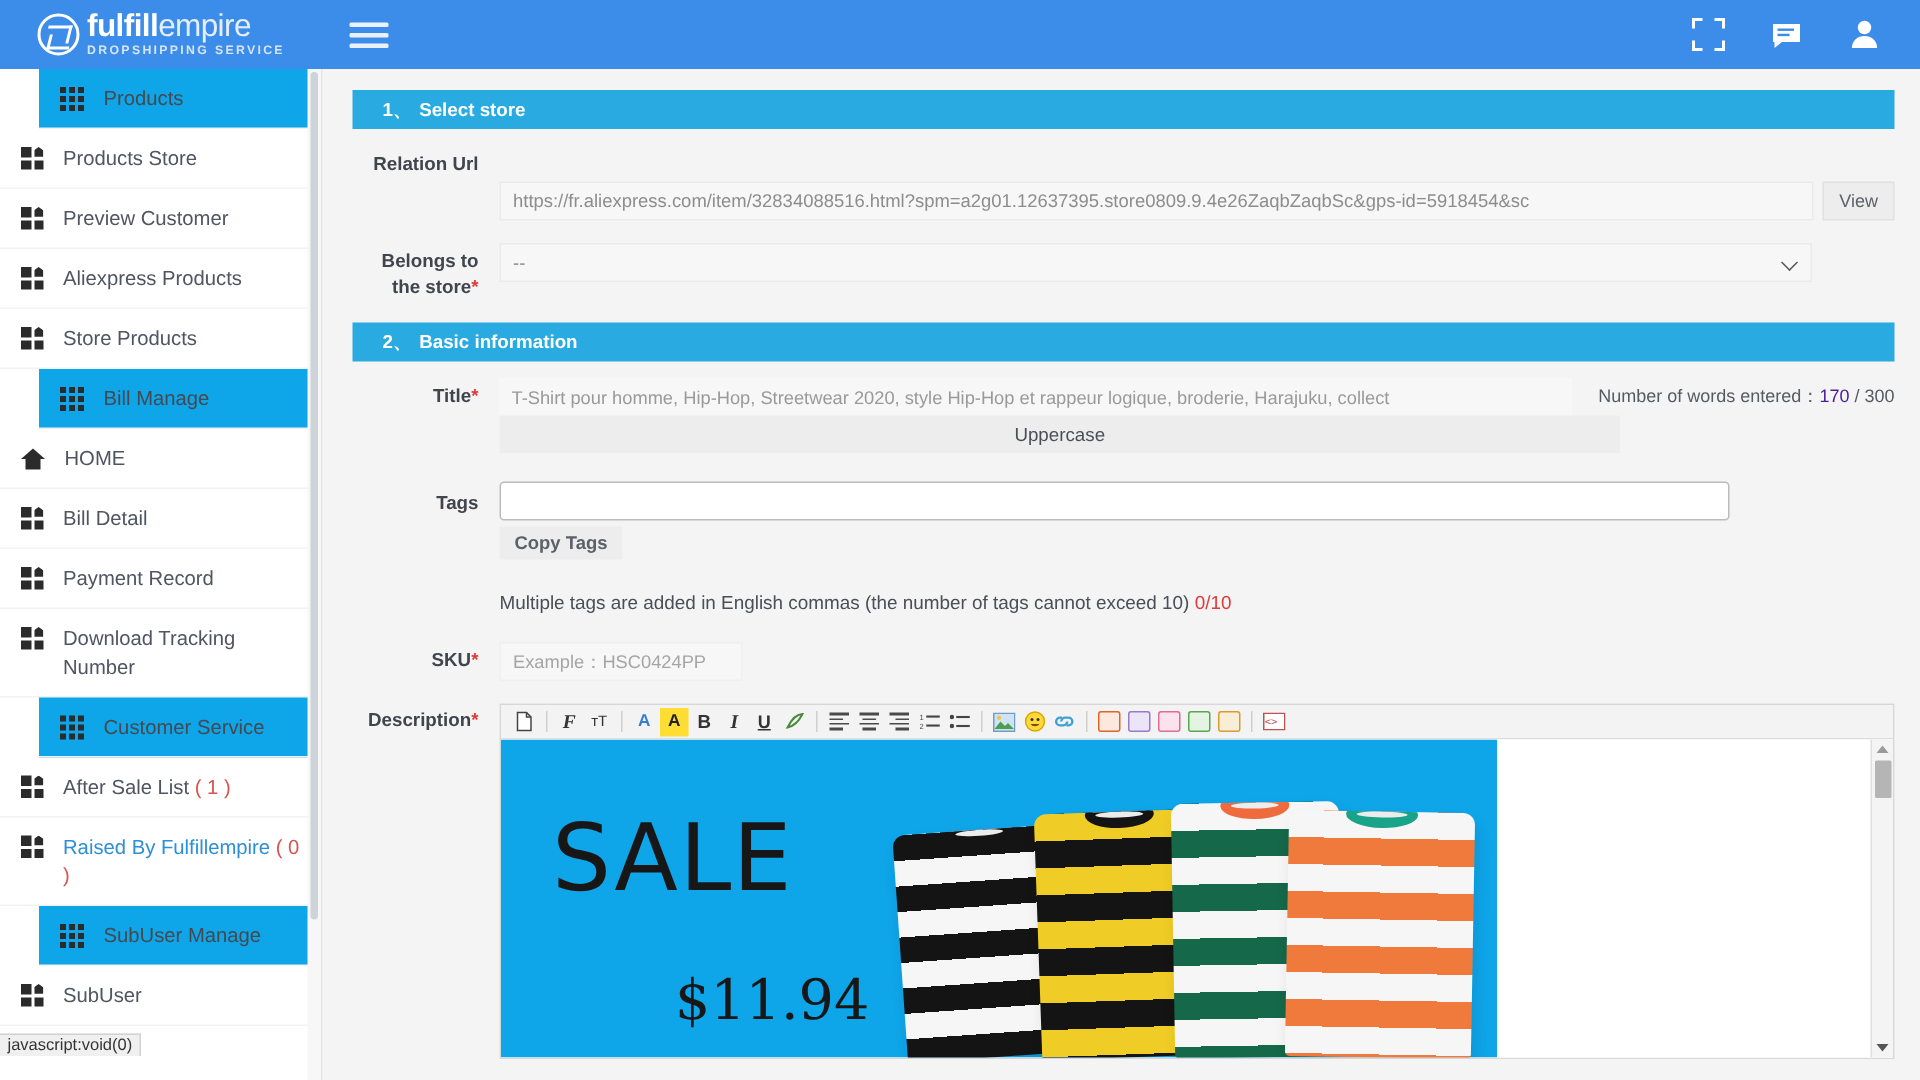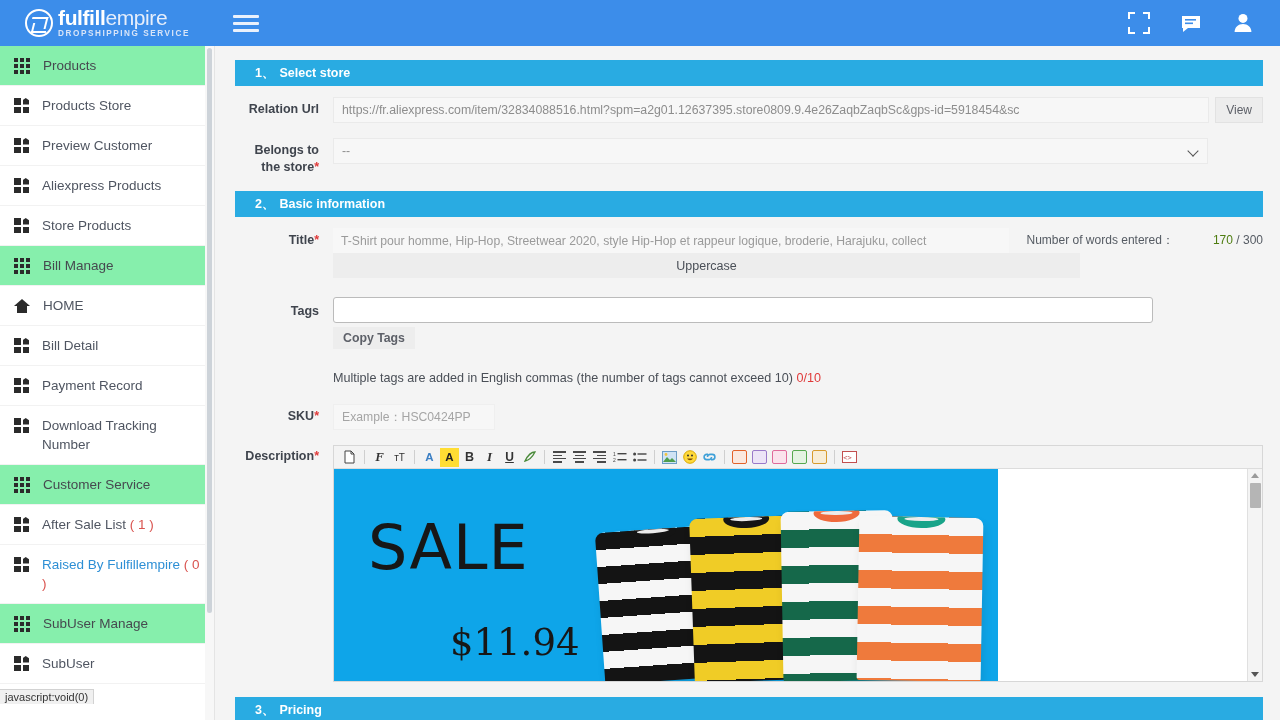--- a/index.html
+++ b/index.html
@@ -77,21 +77,21 @@
   }
   #sidebar-inner { width: 215px; }
   .nav-item {
     display: flex; align-items: flex-start;
     padding: 10px 8px 10px 14px;
     font-size: 13.5px; color: #4f5561;
     cursor: pointer; line-height: 19px;
     border-bottom: 1px solid #f2f2f2;
     min-height: 39px;
   }
-  .nav-item.header { background: #86efac; color: #46494f; }
+  .nav-item.header { background: #0ea5e9; color: #46494f; margin-left: 26px; }
   .nav-item.header .nav-label { padding-left: 0; }
   .nav-item .gicon {
     flex: none; width: 16px; height: 16px; margin-top: 2px; margin-right: 13px;
     display: grid; grid-template-columns: repeat(3, 1fr); grid-template-rows: repeat(3, 1fr);
     gap: 1.5px;
   }
   .nav-item .gicon s { display: block; background: #2b2b2b; }
   .nav-item .gicon.four {
     grid-template-columns: repeat(2, 1fr); grid-template-rows: repeat(2, 1fr); gap: 2px;
     width: 15px; height: 15px;
@@ -176,21 +176,21 @@
   .title-input {
     height: 25px; background: #f7f7f7;
     font-size: 12.2px; color: #9a9a9a;
     display: flex; align-items: center; padding: 0 8px;
     overflow: hidden; white-space: nowrap;
   }
   .wordcount {
     font-size: 12px; color: #555b63; padding-left: 18px; white-space: nowrap;
     line-height: 25px;
   }
-  .wordcount .red { color: #4d7c0f; margin-left: 39px; }
+  .wordcount .red { color: #4c1d95; }
   .uppercase-row {
     background: #ededed; height: 25px;
     display: flex; align-items: center; justify-content: center;
     font-size: 12.5px; color: #4a4f57;
   }
   .tags-input {
     height: 26px; background: #fff; border: 1px solid #bbb; border-radius: 3px;
   }
   .copy-tags {
     background: #ededed; font-size: 12.3px; color: #5d6068;
@@ -485,21 +485,21 @@
 
 <div id="main">
 
   <div class="sec-bar">
     <span class="num">1、</span>
     <span>Select store</span>
   </div>
   <div class="panel">
     <div class="frow" style="margin-top:11px;">
       <div class="flabel">Relation Url</div>
-      <div class="fctl" style="display:flex;align-items:flex-end;">
+      <div class="fctl" style="display:flex;align-items:flex-end;margin-top:24px;">
         <div class="inp" style="flex:1;">https://fr.aliexpress.com/item/32834088516.html?spm=a2g01.12637395.store0809.9.4e26ZaqbZaqbSc&amp;gps-id=5918454&amp;sc</div>
         <div class="btn-flat" style="margin-left:6px;">View</div>
       </div>
     </div>
     <div class="frow" style="margin-top:15px;">
       <div class="flabel">
         <span>Belongs to the store</span><span class="req">*</span>
       </div>
       <div class="fctl" style="padding-right:55px;">
         <div class="select">

